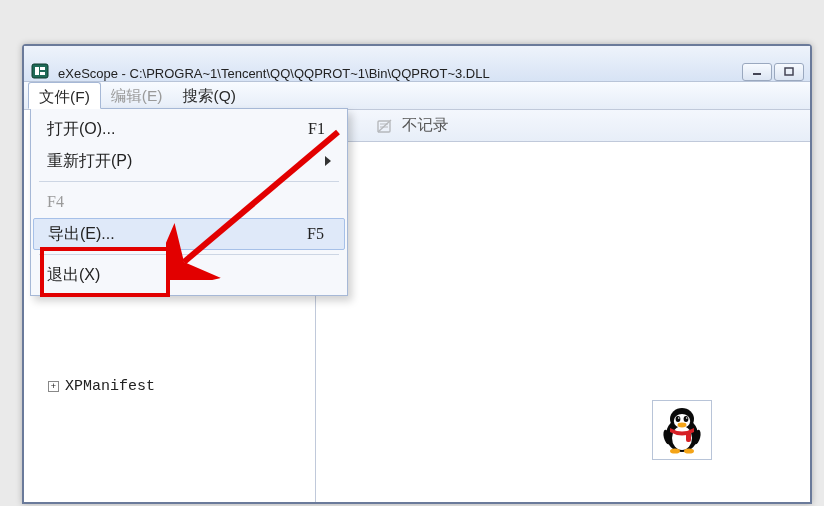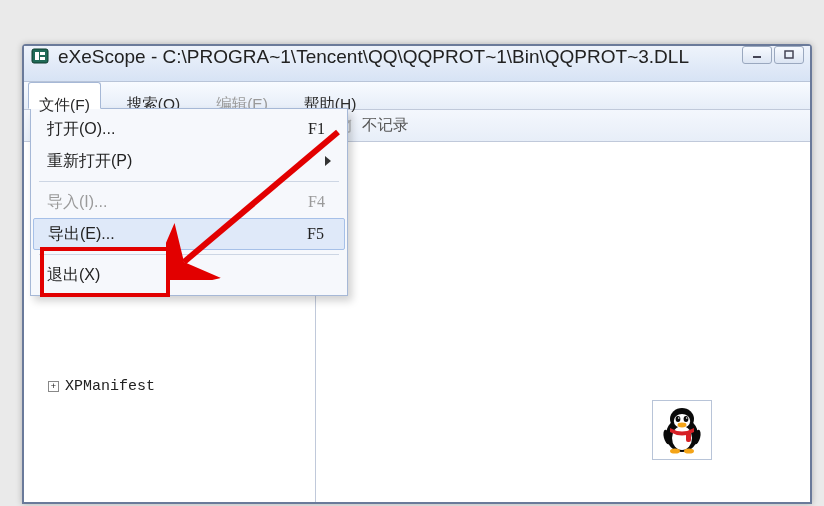--- a/index.html
+++ b/index.html
@@ -21,24 +21,24 @@
     background: #fff;
     border: 2px solid #6a7a9a;
     border-radius: 4px 4px 0 0;
     box-shadow: 0 0 6px rgba(0,0,0,0.25);
   }
   .titlebar {
     height: 36px;
     background: linear-gradient(#eef3fb, #d7e3f5);
     border-bottom: 1px solid #b8c4d8;
     display: flex;
-    align-items: flex-start;
+    align-items: flex-end;
     padding: 0 6px;
     color: #222;
-    font-size: 19px;
+    font-size: 13px;
   }
   .titlebar .app-icon {
     width: 20px; height: 20px;
     margin-right: 8px;
     display: flex;
     align-items: center; justify-content: center;
   }
   .title-text { flex: 1; white-space: nowrap; overflow: hidden; }
   .win-controls { display: flex; gap: 2px; }
   .win-btn {
@@ -53,41 +53,42 @@
     height: 28px;
     background: linear-gradient(#f8fbff,#e6edf8);
     border-bottom: 1px solid #c0c9da;
     display: flex;
     align-items: stretch;
     padding: 0 4px;
     font-size: 15.5px;
     color: #2a2a2a;
   }
   .menu-item {
-    padding: 12px 10px 0 10px;
-    margin-right: 16px;
+    padding: 4px 10px 0 10px;
+    margin-right: 0;
     border-radius: 3px 3px 0 0;
   }
   .menu-item.open {
     background: #fff;
     border: 1px solid #a6b8d6;
     border-bottom: 1px solid #fff;
     position: relative;
     z-index: 20;
   }
   .menu-item.disabled { color: #9a9a9a; }
   .toolbar {
     height: 32px;
     background: linear-gradient(#f4f7fd,#e7eef8);
     border-bottom: 1px solid #c0c9da;
     display: flex;
     align-items: center;
     padding-left: 310px;
     gap: 6px;
     color: #5a5a5a;
+    margin-left: 40px;
   }
   .toolbar-icon {
     width: 22px; height: 22px;
     display: flex; align-items:center; justify-content:center;
     opacity: 0.55;
   }
   .toolbar-label { font-size: 15.5px; color: #555; }
   .content {
     position: relative;
     height: calc(100% - 36px - 28px - 32px);
@@ -214,23 +215,22 @@
       <div class="win-btn">
         <svg width="10" height="10">
             <rect x="1" y="1" width="8" height="7" fill="none" stroke="#445" stroke-width="1.5"></rect>
           </svg>
       </div>
     </div>
   </div>
 
   <div class="menubar">
     <div class="menu-item open">文件(F)</div>
+    <div class="menu-item disabled">编辑(E)</div>
     <div class="menu-item">搜索(Q)</div>
-    <div class="menu-item disabled">编辑(E)</div>
-    <div class="menu-item">帮助(H)</div>
   </div>
 
   <div class="toolbar">
     <span class="toolbar-icon">
       <svg width="20" height="20" viewBox="0 0 20 20">
         <rect x="3" y="5" width="12" height="11" rx="1" fill="none" stroke="#8a8a8a" stroke-width="1.4"></rect>
         <line x1="5" y1="8" x2="13" y2="8" stroke="#8a8a8a"></line>
         <line x1="5" y1="11" x2="13" y2="11" stroke="#8a8a8a"></line>
         <line x1="3" y1="16" x2="16" y2="4" stroke="#8a8a8a" stroke-width="1.4"></line>
       </svg>
@@ -282,21 +282,20 @@
   <div class="dd-item">
     <span class="dd-label">打开(O)...</span>
     <span class="dd-short">F1</span>
   </div>
   <div class="dd-item">
     <span class="dd-label">重新打开(P)</span>
     <span class="dd-tri"></span>
   </div>
   <div class="dd-sep"></div>
   <div class="dd-item disabled">
-    <span class="dd-label">导入(I)...</span>
     <span class="dd-short">F4</span>
   </div>
   <div class="dd-item hi">
     <span class="dd-label">导出(E)...</span>
     <span class="dd-short">F5</span>
   </div>
   <div class="dd-sep"></div>
   <div class="dd-item">
     <span class="dd-label">退出(X)</span>
   </div>

